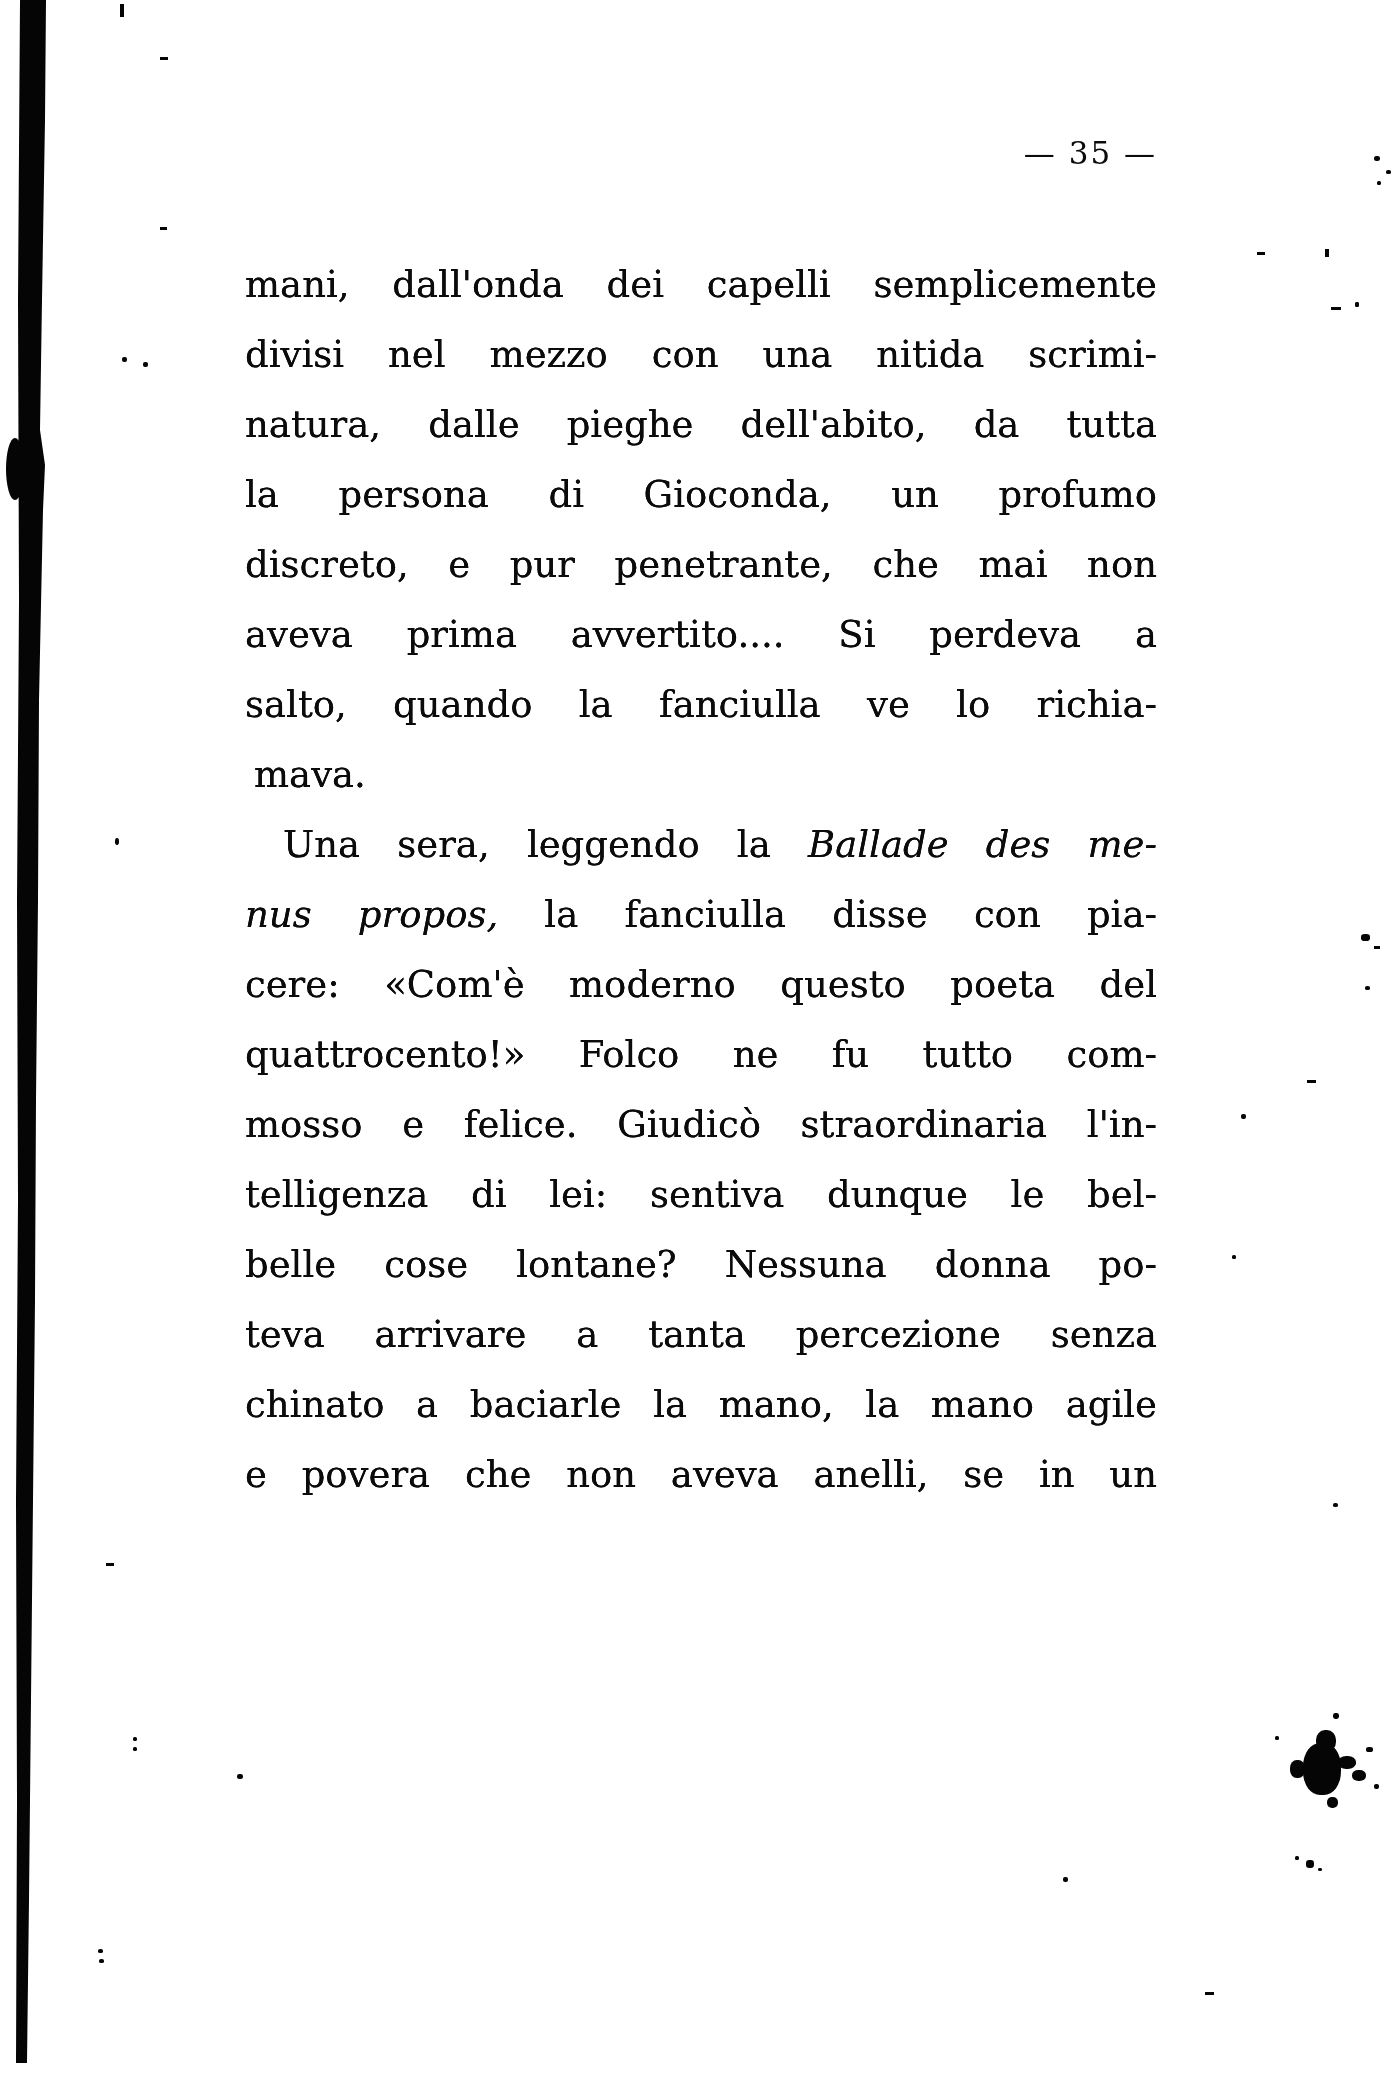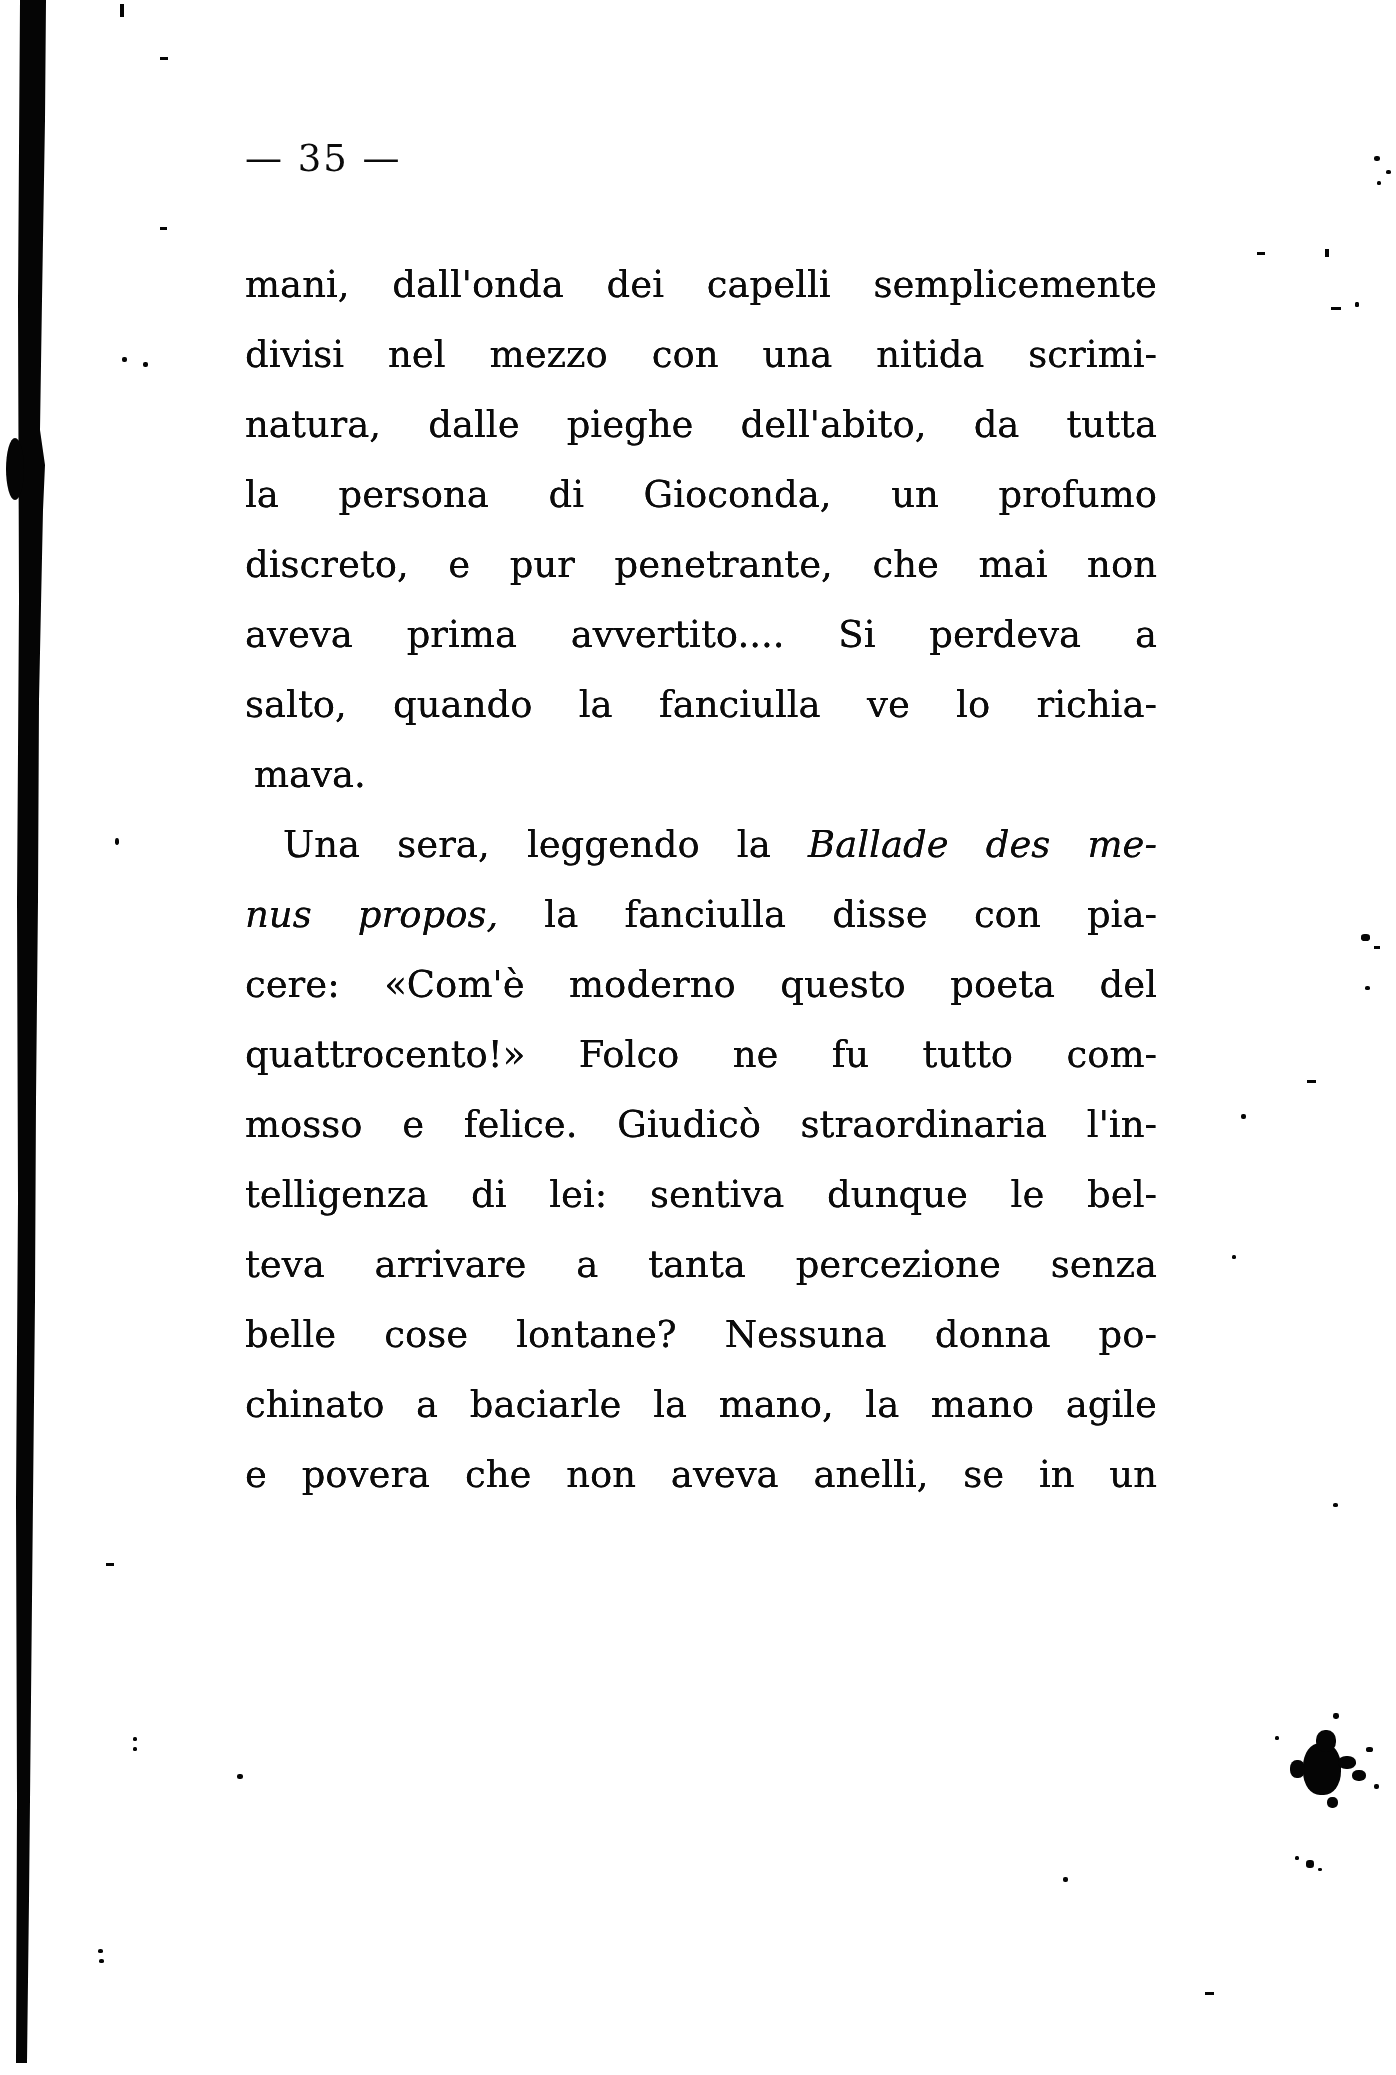--- a/index.html
+++ b/index.html
@@ -10,22 +10,22 @@
   .page{position:absolute;inset:0;background:#ffffff;}
   
   .spine{
     position:absolute;left:16px;top:0;width:34px;height:2063px;background:#050505;
     clip-path:polygon(4px 0,30px 0,29px 120px,26px 300px,24px 430px,29px 465px,27px 510px,
       23px 700px,22px 900px,20px 1100px,19px 1300px,17px 1500px,15px 1700px,13px 1900px,
       11px 2063px,0px 2063px,1px 1800px,0px 1500px,2px 1200px,1px 900px,3px 600px,2px 300px);
   }
   .spine-blob{position:absolute;left:6px;top:438px;width:18px;height:62px;background:#050505;border-radius:50%;}
   .pageno{
-    position:absolute;left:245px;top:138px;width:912px;height:42px;line-height:42px;
-    text-align:left;font-size:37px;letter-spacing:2px;
+    position:absolute;left:245px;top:132px;width:912px;height:42px;line-height:42px;
+    text-align:right;font-size:31px;letter-spacing:2px;
   }
   .textblock{position:absolute;left:245px;top:250px;width:912px;}
   .line{
     height:70px;line-height:70px;font-size:37px;white-space:nowrap;
     text-align:justify;text-align-last:justify;text-shadow:0 0 .5px #000;
   }
   .line.left{text-align:left;text-align-last:left;margin-left:9px;}
   .line .it{font-style:italic;margin-top:44px;}
   .speck{position:absolute;background:#050505;}
 </style>
@@ -44,22 +44,22 @@
       <div class="line"><span>discreto, e pur penetrante, che mai non</span></div>
       <div class="line"><span>aveva prima avvertito.... Si perdeva a</span></div>
       <div class="line"><span>salto, quando la fanciulla ve lo richia-</span></div>
       <div class="line left"><span>mava.</span></div>
       <div class="line" style="text-indent: 38px;"><span>Una sera, leggendo la </span><span class="it">Ballade des me-</span></div>
       <div class="line"><span class="it">nus propos,</span><span> la fanciulla disse con pia-</span></div>
       <div class="line"><span>cere: «Com'è moderno questo poeta del</span></div>
       <div class="line"><span>quattrocento!» Folco ne fu tutto com-</span></div>
       <div class="line"><span>mosso e felice. Giudicò straordinaria l'in-</span></div>
       <div class="line"><span>telligenza di lei: sentiva dunque le bel-</span></div>
+      <div class="line"><span>belle cose lontane? Nessuna donna po-</span></div>
       <div class="line"><span>teva arrivare a tanta percezione senza</span></div>
-      <div class="line"><span>belle cose lontane? Nessuna donna po-</span></div>
       <div class="line"><span>chinato a baciarle la mano, la mano agile</span></div>
       <div class="line"><span>e povera che non aveva anelli, se in un</span></div>
     </div>
   <div id="artifacts">
       <div class="speck" style="left: 120px; top: 4px; width: 4px; height: 13px;"></div>
       <div class="speck" style="left: 160px; top: 57px; width: 8px; height: 3px;"></div>
       <div class="speck" style="left: 1374px; top: 156px; width: 6px; height: 5px; border-radius: 40%;"></div>
       <div class="speck" style="left: 1386px; top: 170px; width: 5px; height: 4px; border-radius: 40%;"></div>
       <div class="speck" style="left: 1377px; top: 181px; width: 4px; height: 4px; border-radius: 40%;"></div>
       <div class="speck" style="left: 160px; top: 227px; width: 7px; height: 3px;"></div>

